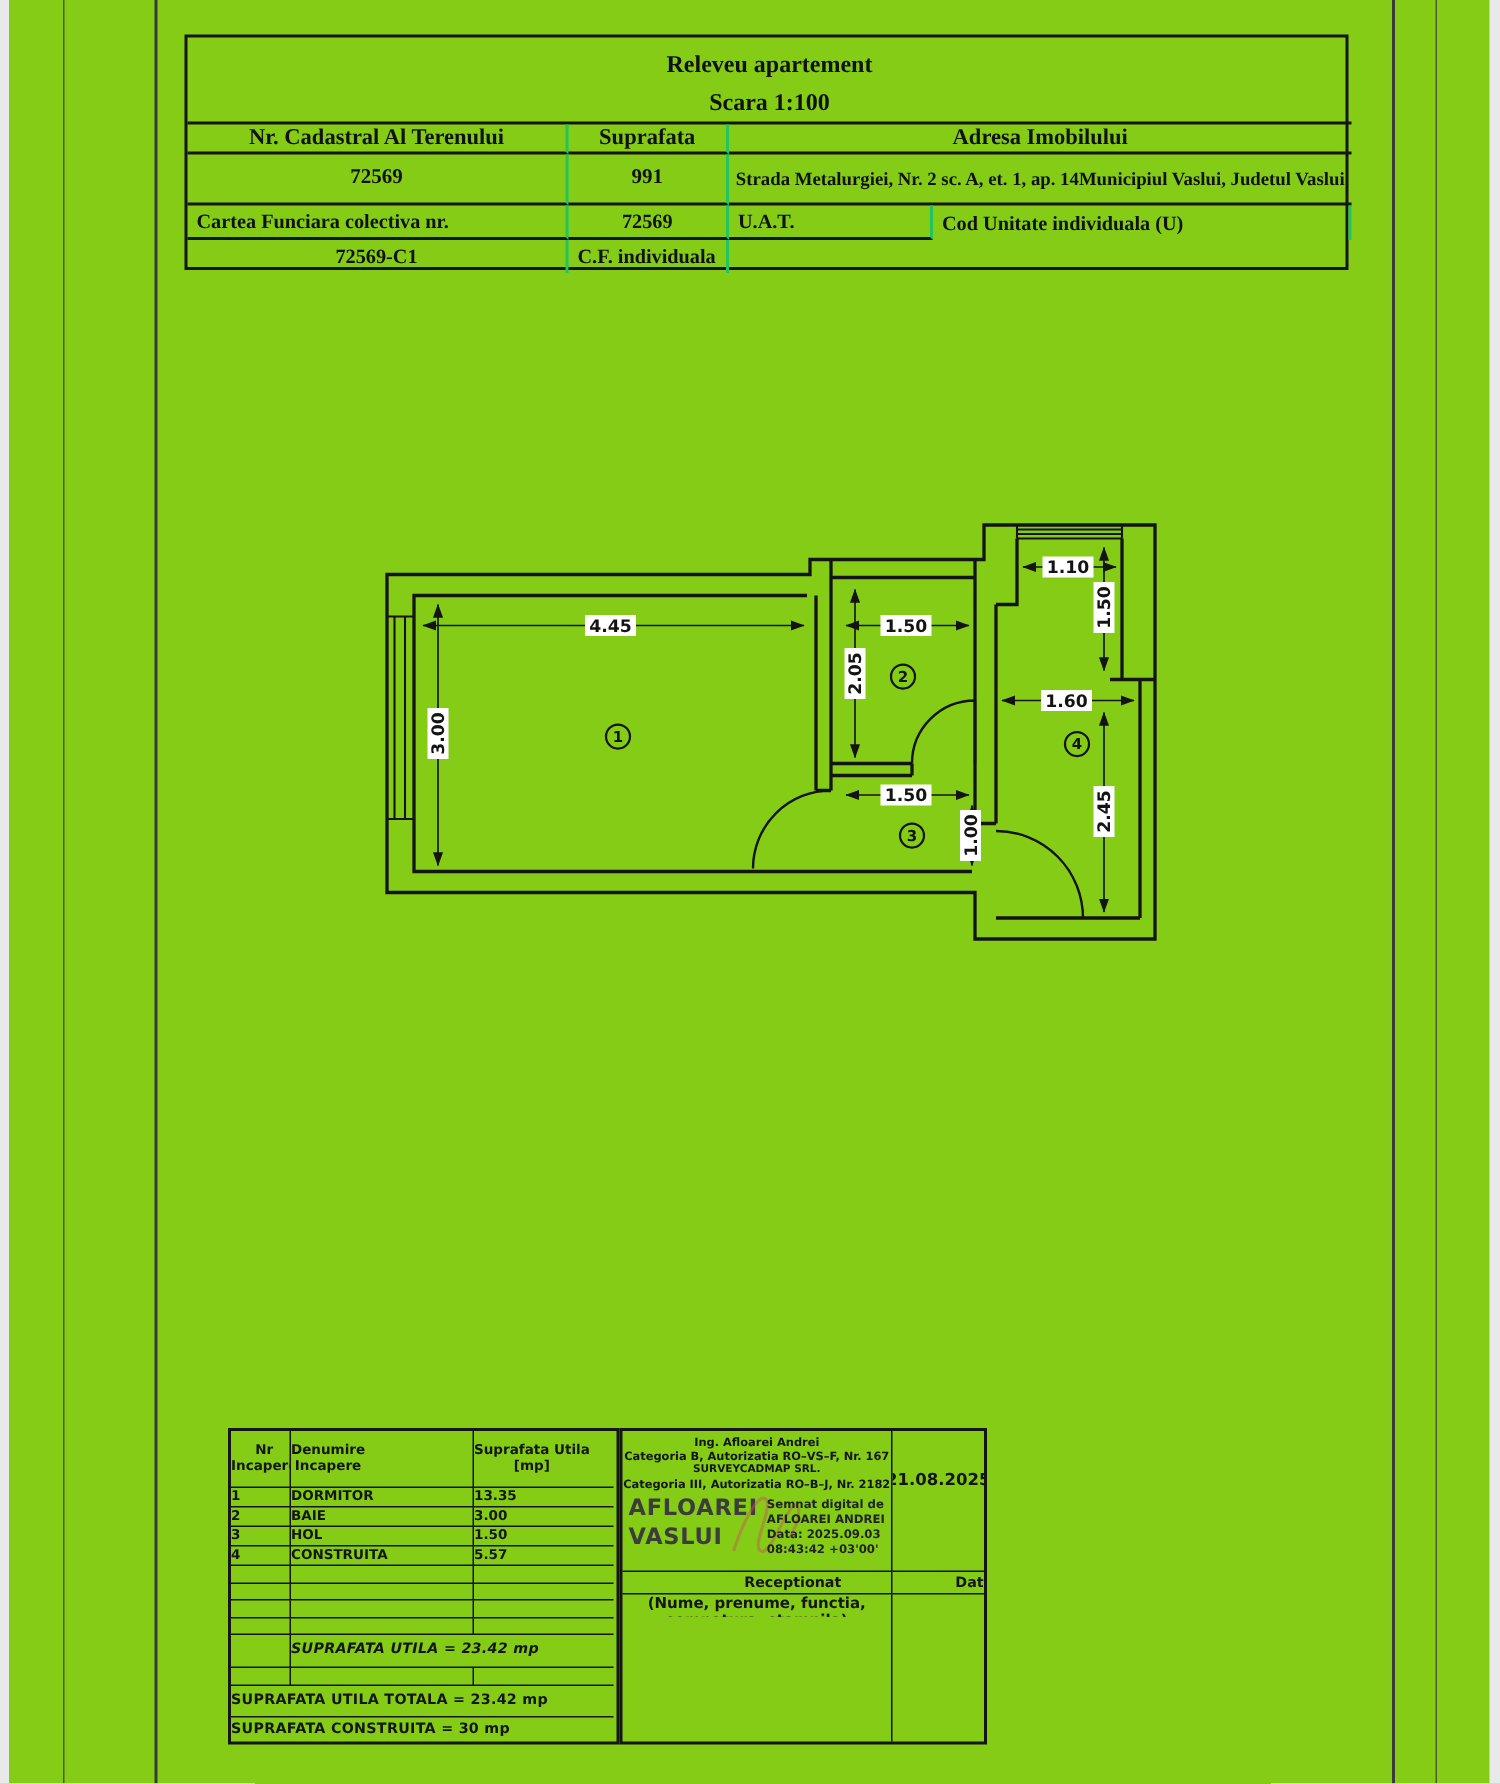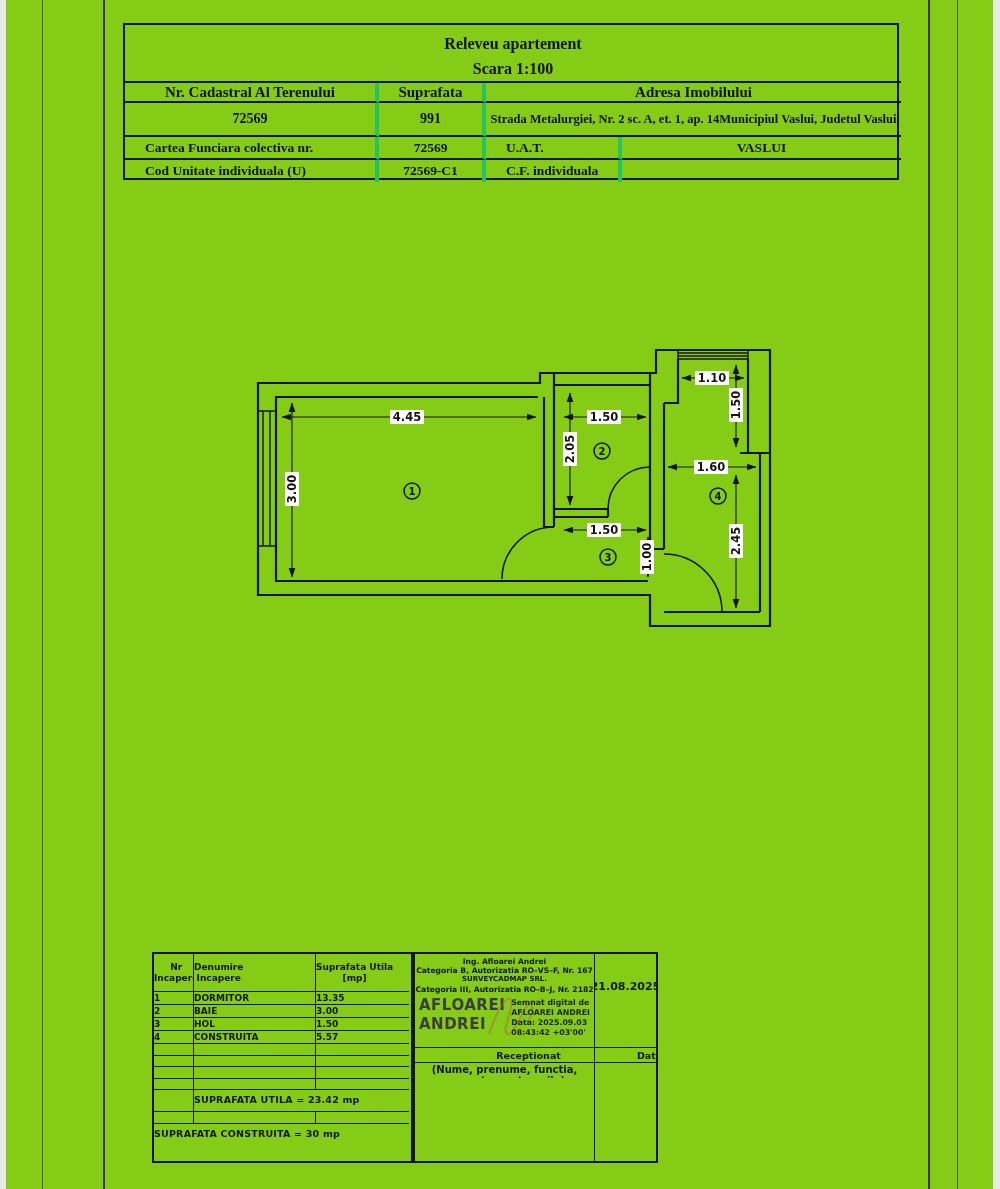--- a/index.html
+++ b/index.html
@@ -8,49 +8,49 @@
   .edge{position:absolute;top:0;height:1189px;background:#e9e9e9;}
   .edge.left{left:0;width:6px;}
   .edge.right{left:993px;width:7px;}
   .frameline{position:absolute;top:0;height:1189px;background:#3a3a3a;}
 
   
   .hdr-table{position:absolute;left:123px;top:23px;width:776px;height:157px;
              display:grid;grid-template-columns:254px 107px 136px 279px;
              grid-template-rows:58px 20px 34px 23px 22px;
              border:2px solid #151515;box-sizing:border-box;}
-  .hdr-table>div{box-sizing:border-box;border-right:4px solid #22c55e;border-bottom:2px solid #151515;
+  .hdr-table>div{box-sizing:border-box;border-right:2px solid #22c55e;border-bottom:2px solid #151515;
                  display:flex;align-items:center;justify-content:center;text-align:center;
                  font-weight:bold;overflow:hidden;}
   .hdr-table>div.last-col{border-right:none;}
   .hdr-table>div.last-row{border-bottom:none;}
   .cell-title{grid-column:1 / span 4;flex-direction:column;justify-content:flex-start;
               padding-top:5px;font-size:16px;line-height:25px;}
   .span2{grid-column:3 / span 2;}
   .fs15{font-size:15px;}
   .fs14{font-size:14px;}
   .fs13{font-size:13.5px;}
   .addr{font-size:12.5px;line-height:16px;flex-direction:row;}
-  .al{justify-content:flex-start !important;text-align:left;padding-left:20px;}
+  .al{justify-content:flex-start !important;text-align:left;padding-left:6px;}
 
   
   .plan{position:absolute;left:252px;top:341px;}
 
   
   .cadfont{font-family:"DejaVu Sans",sans-serif;font-weight:bold;color:#151515;}
   .rooms-table{position:absolute;left:152px;top:952px;width:261px;height:211px;
                border:2px solid #151515;box-sizing:border-box;
                display:grid;grid-template-columns:40px 122px 93px;
                grid-template-rows:38px 13px 13px 13px 13px 11.5px 11.5px 11.5px 11.5px 22px 12px 21px 17px;}
   .rooms-table>div{box-sizing:border-box;border-right:1.6px solid #151515;border-bottom:1.6px solid #151515;
                    display:flex;align-items:center;justify-content:flex-start;text-align:center;
                    font-size:9px;line-height:10.5px;overflow:hidden;}
   .rooms-table>div.lc{border-right:none;}
   .rooms-table>div.lr{border-bottom:none;}
-  .rooms-table .merge23{grid-column:2 / span 2;}
+  .rooms-table .merge23{grid-column:2 / span 2;font-style:italic;}
   .rooms-table .merge123{grid-column:1 / span 3;}
   .rooms-table .tot{font-size:9.5px;letter-spacing:.2px;}
 
   .sig-table{position:absolute;left:413px;top:952px;width:245px;height:211px;
              border:2px solid #151515;box-sizing:border-box;
              display:grid;grid-template-columns:180px 61px;
              grid-template-rows:94px 15px 15px auto;}
   .sig-table>div{box-sizing:border-box;overflow:hidden;}
   .sig-table .br{border-right:1.6px solid #151515;}
   .sig-table .bb{border-bottom:1.6px solid #151515;}
@@ -93,21 +93,20 @@
     <div class="fs14">72569</div>
     <div class="fs14">991</div>
     <div class="addr span2 last-col">
       <div>Strada Metalurgiei, Nr. 2 sc. A, et. 1, ap. 14</div>
       <div>Municipiul Vaslui, Judetul Vaslui</div>
     </div>
 
     <div class="fs13 al">Cartea Funciara colectiva nr.</div>
     <div class="fs13">72569</div>
     <div class="fs13 al">U.A.T.</div>
-    <div class="fs13 last-col">VASLUI</div>
 
     <div class="fs13 al last-row">Cod Unitate individuala (U)</div>
     <div class="fs13 last-row">72569-C1</div>
     <div class="fs13 al last-row">C.F. individuala</div>
     <div class="fs13 last-row last-col"></div>
   </div>
 
   <div class="plan">
     <svg width="522" height="290" viewBox="0 0 522 290">
       <defs>
@@ -255,39 +254,40 @@
       <div></div>
       <div class="lc"></div>
 
     <div></div>
     <div class="merge23 lc tot">SUPRAFATA UTILA =  23.42  mp</div>
 
     <div></div>
       <div></div>
       <div class="lc"></div>
 
+    <div class="merge123 lc tot">SUPRAFATA UTILA TOTALA =  23.42  mp</div>
     <div class="merge123 lc lr tot">SUPRAFATA CONSTRUITA =  30  mp</div>
   </div>
 
   <div class="sig-table cadfont">
 
     <div class="br bb">
       <div class="prof">
         <div>Ing. Afloarei Andrei</div>
         <div>Categoria B, Autorizatia RO–VS–F, Nr. 167</div>
         <div class="l3">SURVEYCADMAP SRL.</div>
         <div>Categoria III, Autorizatia RO–B–J, Nr. 2182</div>
       </div>
       <div class="sigrow">
         <svg class="sig-squiggle" width="70" height="52" viewBox="0 0 70 52">
           <path d="M12,44 C20,20 30,4 34,10 C38,16 24,40 30,44 C36,48 46,18 52,14 C56,11 58,20 50,34" fill="none" stroke="rgba(205,80,95,0.45)" stroke-width="2"></path>
         </svg>
         <div class="bigname">
           <div>AFLOAREI</div>
-          <div>ANDREI</div>
+          <div>VASLUI</div>
         </div>
         <div class="digitxt">
           <div>Semnat digital de</div>
           <div>AFLOAREI ANDREI</div>
           <div>Data: 2025.09.03</div>
           <div>08:43:42 +03'00'</div>
         </div>
       </div>
     </div>
     <div class="bb datecell">21.08.2025</div>

